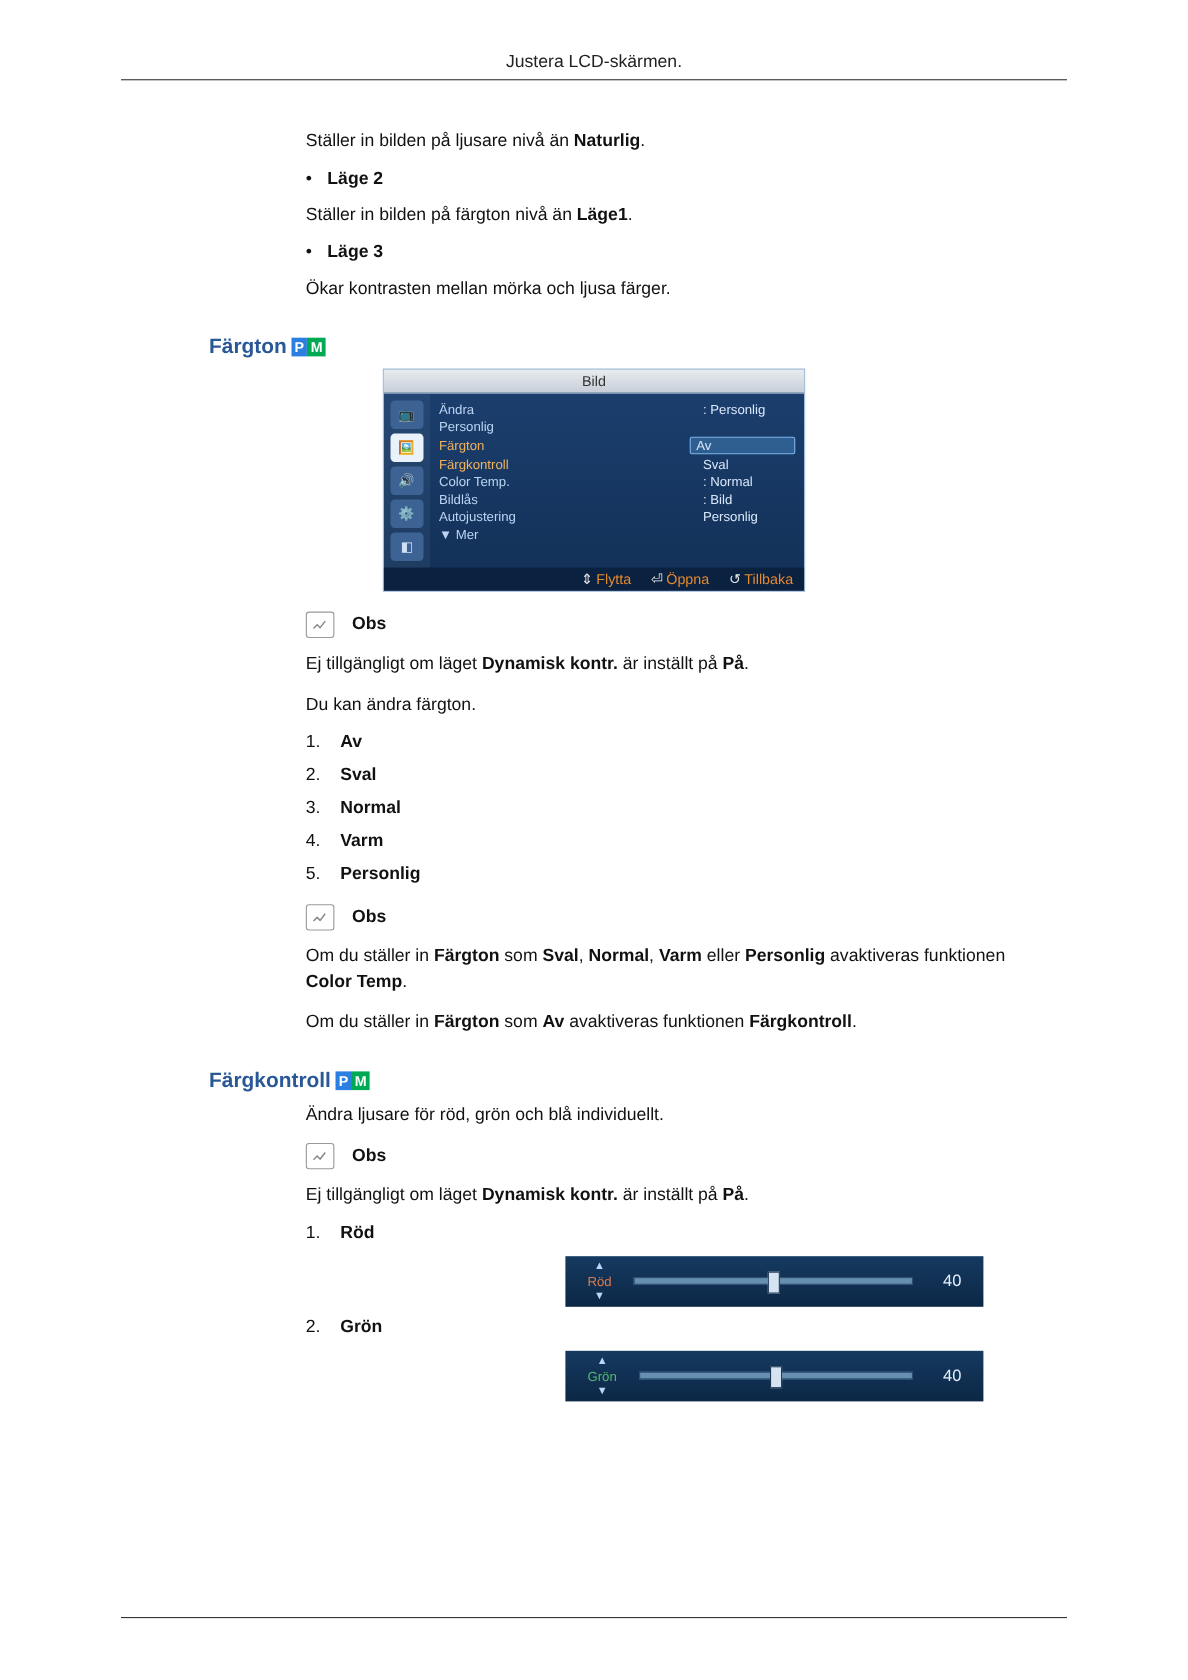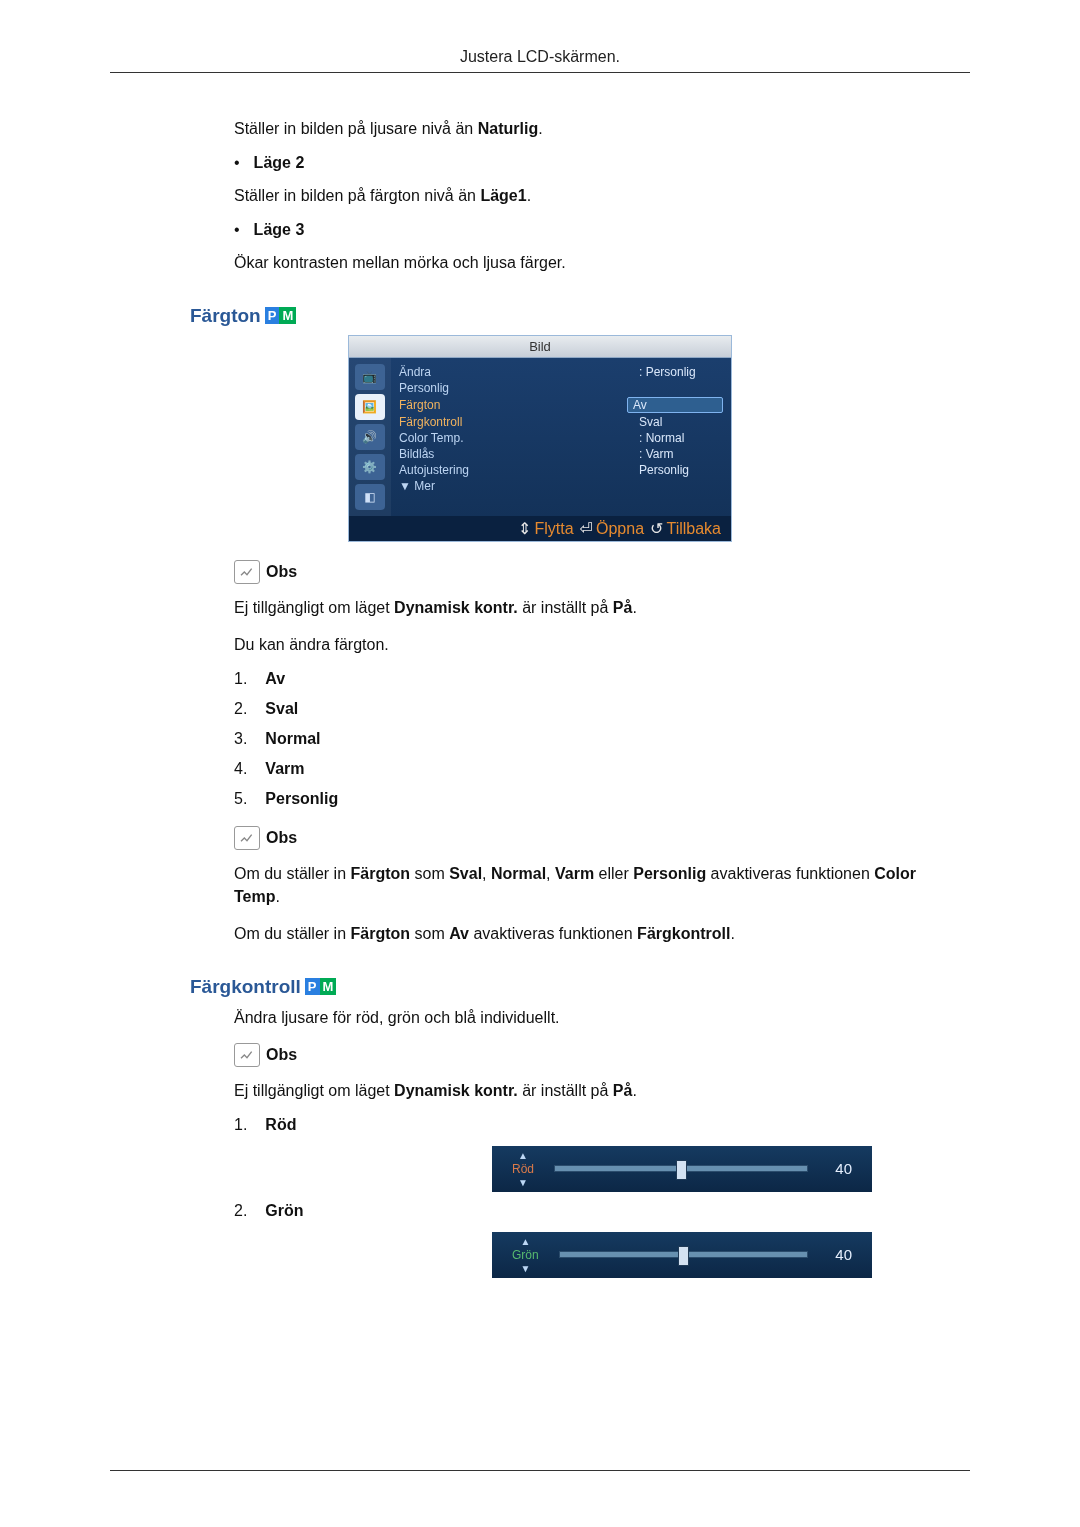--- a/index.html
+++ b/index.html
@@ -29,21 +29,21 @@
     margin: 0;
   }
   .hr-bottom { position: absolute; bottom: 56px; left: 110px; right: 110px; }
 
   .content {
     margin-top: 44px;
     margin-left: 80px;
     margin-right: 20px;
   }
   .indent {
-    margin-left:44px;
+    margin-left:88px;
   }
   p { margin: 0 0 14px 0; line-height:1.45;}
   .bullet-row{
     display:flex;
     gap:14px;
     margin-bottom:12px;
     margin-top:14px;
     font-weight:bold;
   }
   .bullet-dot{font-weight:normal;}
@@ -72,21 +72,21 @@
     font-size:13px;
     gap:0;
   }
   .badge span{display:inline-block;color:#fff;padding:2px 3px;line-height:1;font-weight:bold;}
   .badge .p{background:#2A7FE0;}
   .badge .m{background:#00AA55;}
 
   .note {
     display:flex;
     align-items:center;
-    gap:6px;
+    gap:16px;
     font-weight:bold;
     margin-top:18px;
     margin-bottom:12px;
   }
   .note-icon{
     width:24px;height:22px;border:1.5px solid #999;border-radius:3px;
     display:flex;align-items:center;justify-content:center;
     color:#888; }
   .note-icon svg{width:16px;height:16px;stroke:#888;fill:none;stroke-width:2;}
 
@@ -112,21 +112,21 @@
   .osd-ic.sel{background:#e9f1fa;}
   .osd-list{flex:1;padding:6px 8px;}
   .osd-row{display:flex;justify-content:space-between;align-items:center;padding:1px 0;}
   .osd-row.highlight .v{background:#2e5f90;border:1px solid #7fb3ef;padding:0 5px;border-radius:2px;}
   .osd-row .k{color:#bcd4f2;}
   .osd-row .k.orange{color:#f0b25e;}
   .osd-row .v{color:#d9e7fa; min-width:84px;margin-left:23px;}
   .osd-foot{
     background:#0a2140;
     padding:3px 10px;
-    display:flex;justify-content:flex-end;gap:6px;font-size:16px;
+    display:flex;justify-content:flex-end;gap:18px;font-size:13px;
   }
   .osd-foot span{color:#e68a2f;}
   .osd-foot span b{color:#e6e6e6;font-weight:normal;margin-right:3px;}
 
   
   .slider-wrap{display:flex;justify-content:center;margin:10px 0 10px 180px;}
   .slider{
     width:380px;height:46px;background:linear-gradient(#153a60,#0c2746);
     display:flex;align-items:center;padding:0 20px;box-sizing:border-box;gap:20px;
     color:#cbe0f7;font-size:12px;
@@ -201,21 +201,21 @@
               <div class="osd-row">
                 <span class="k orange">Färgkontroll</span>
                 <span class="v">Sval</span>
               </div>
               <div class="osd-row">
                 <span class="k">Color Temp.</span>
                 <span class="v">: Normal</span>
               </div>
               <div class="osd-row">
                 <span class="k">Bildlås</span>
-                <span class="v">: Varm</span>
+                <span class="v">: Bild</span>
               </div>
               <div class="osd-row">
                 <span class="k">Autojustering</span>
                 <span class="v">Personlig</span>
               </div>
               <div class="osd-row">
                 <span class="k">▼ Mer</span>
                 <span class="v"></span>
               </div>
             </div>

